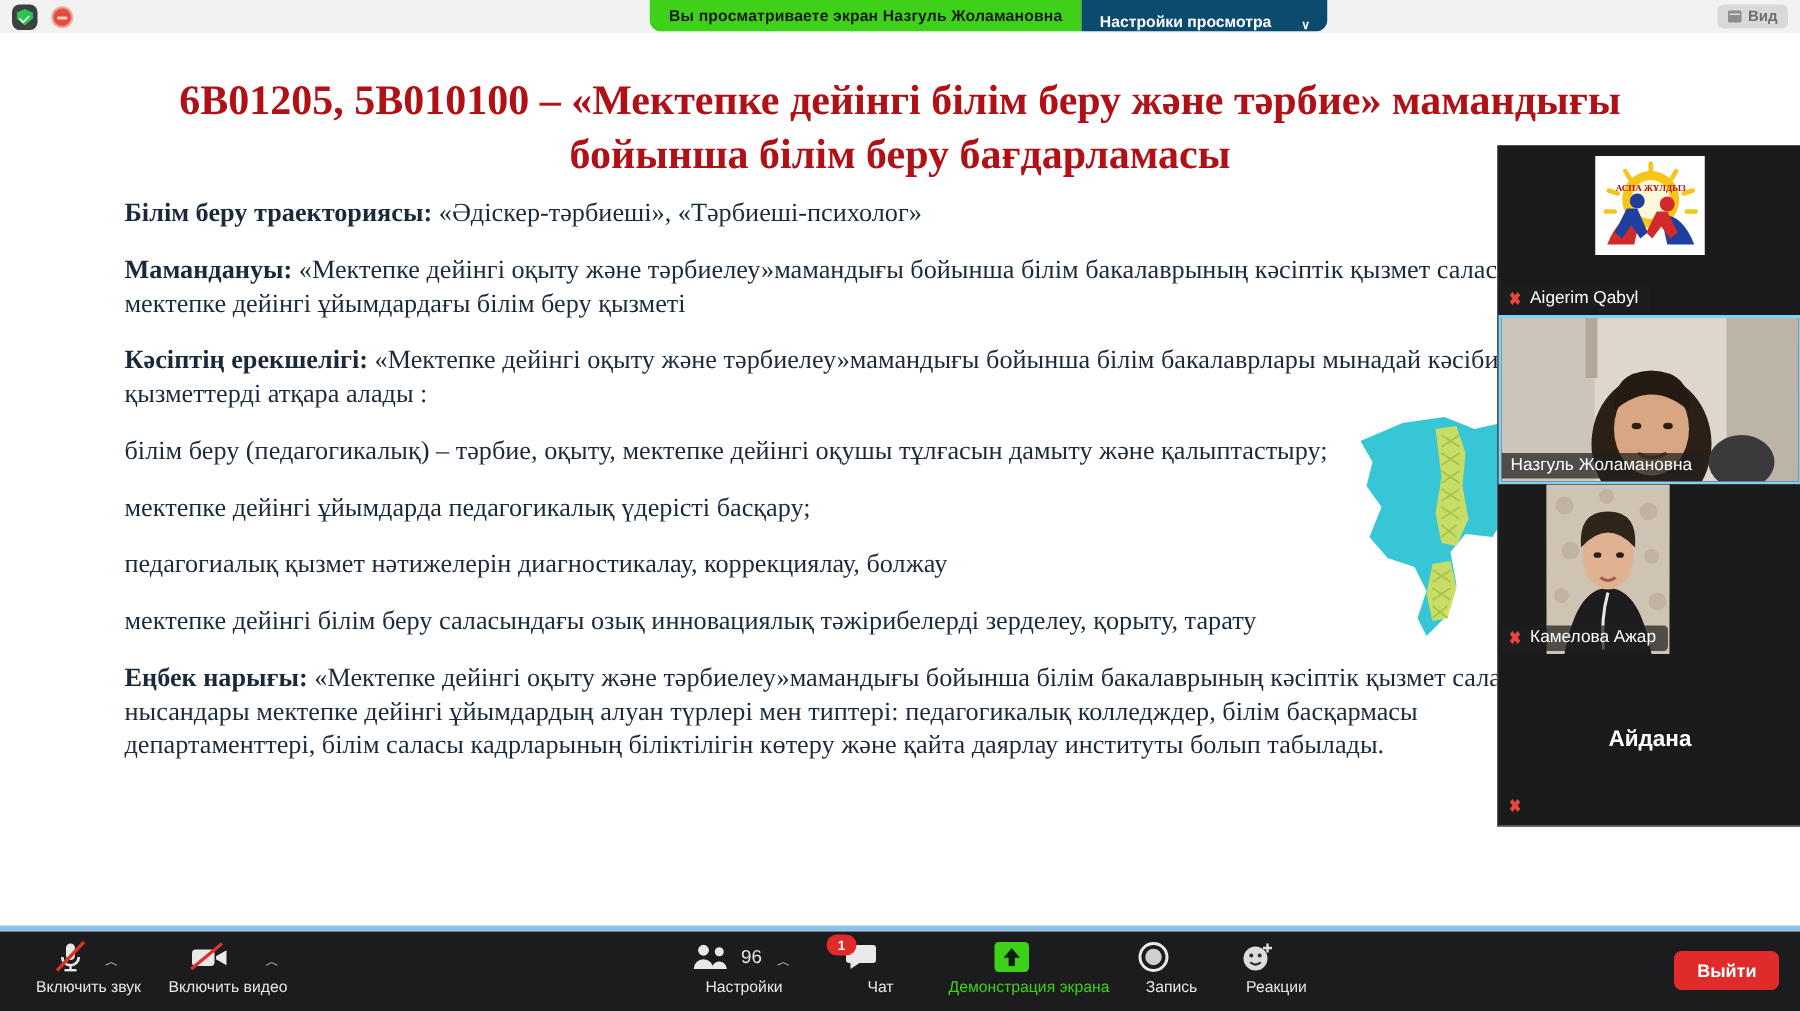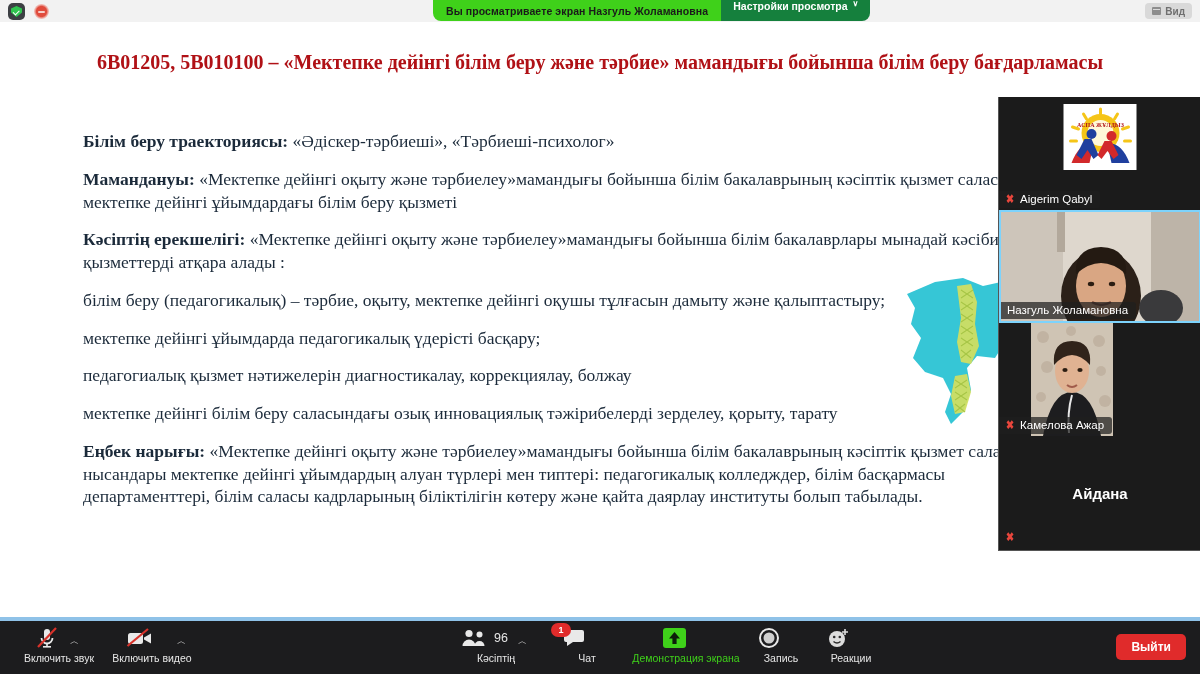--- a/index.html
+++ b/index.html
@@ -44,22 +44,22 @@
   #share-banner{
     position:absolute;top:0;left:433px;height:21px;
     display:flex;align-items:stretch;border-radius:0 0 8px 8px;overflow:hidden;
   }
   #share-banner-green{
     background:#3fd11a;color:#1a1a1a;font-size:10.5px;font-weight:bold;
     display:flex;align-items:center;padding:0 13px;white-space:nowrap;
     letter-spacing:.1px;
   }
   #share-banner-dark{
-    background:#15803d;color:#ffffff;font-size:10.5px;font-weight:bold;
-    display:flex;align-items:flex-start;gap:5px;padding:0 12px;white-space:nowrap;
+    background:#0c4a6e;color:#ffffff;font-size:10.5px;font-weight:bold;
+    display:flex;align-items:flex-end;gap:20px;padding:0 12px;white-space:nowrap;
   }
   .caret-d{font-size:8px;line-height:1;}
 
   #view-btn{
     position:absolute;right:8px;top:3px;height:16px;
     background:#d9d9d9;color:#6f6f6f;border-radius:4px;
     display:flex;align-items:center;gap:4px;padding:0 7px;
     font-size:10px;font-weight:bold;
   }
   .grid-ico{
@@ -76,21 +76,21 @@
   
   #kz-map{
     position:absolute;left:905px;top:250px;width:115px;height:175px;
     opacity:.95;
   }
 
   #slide-title{
     position:absolute;left:95px;top:28px;width:1010px;
     text-align:center;color:#b01116;
     font-family:"Liberation Serif", serif;
-    font-weight:bold;font-size:20px;line-height:1.28;
+    font-weight:bold;font-size:28px;line-height:1.28;
   }
 
   #slide-body{
     position:absolute;left:83px;top:108px;width:990px;
     font-family:"Liberation Serif", serif;
     color:#1b2a3a;font-size:17.5px;line-height:1.3;
   }
   .para{margin:0 0 15px 0;}
   .para b{font-weight:bold;}
 
@@ -361,21 +361,21 @@
       <svg width="30" height="20" viewBox="0 0 30 20">
         <g fill="#e9e9e9">
           <circle cx="9" cy="5.5" r="3.6"></circle>
             <path d="M2.5,18 a6.5,6.5 0 0 1 13,0 Z"></path>
           <circle cx="19.5" cy="6.5" r="3"></circle>
             <path d="M14.5,18 a5,5 0 0 1 10,0 Z"></path>
         </g>
       </svg>
       <span class="pcount">96</span>
     </div>
-    <div class="tb-label">Кәсіптің</div>
+    <div class="tb-label">Настройки</div>
   </div>
   <div class="tb-caret" style="left:518px;">︿</div>
 
   <div class="tb-item" style="left:532px;">
     <div class="tb-icon" style="position:relative;">
       <svg width="24" height="20" viewBox="0 0 24 20">
         <path d="M3,2 h16 a2,2 0 0 1 2,2 v8 a2,2 0 0 1 -2,2 h-9 l-6,4 v-4 h-1 a2,2 0 0 1 -2,-2 v-8 a2,2 0 0 1 2,-2 Z" fill="#e9e9e9"></path>
       </svg>
       <span class="badge">1</span>
     </div>

